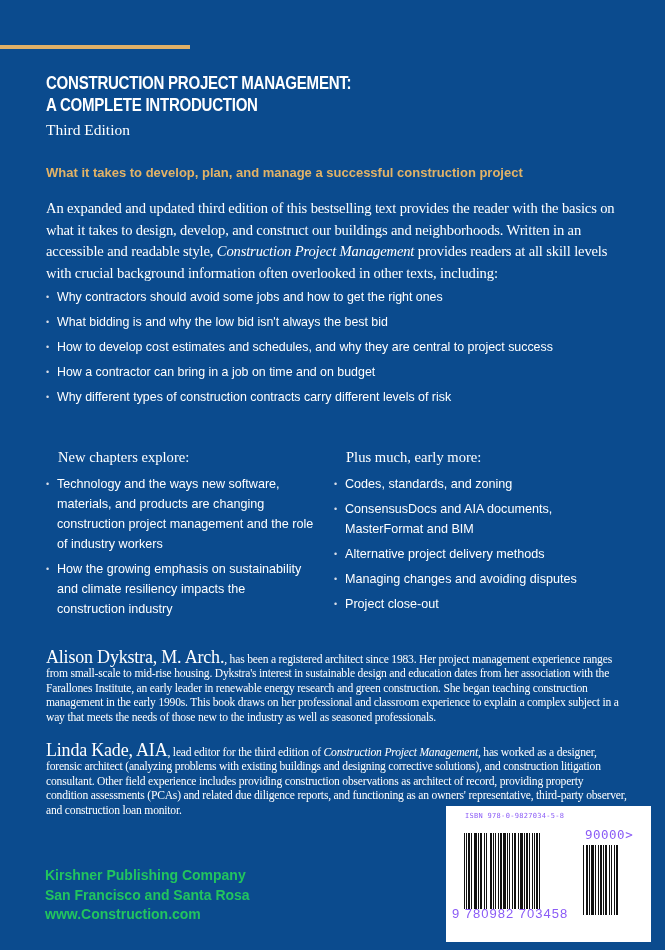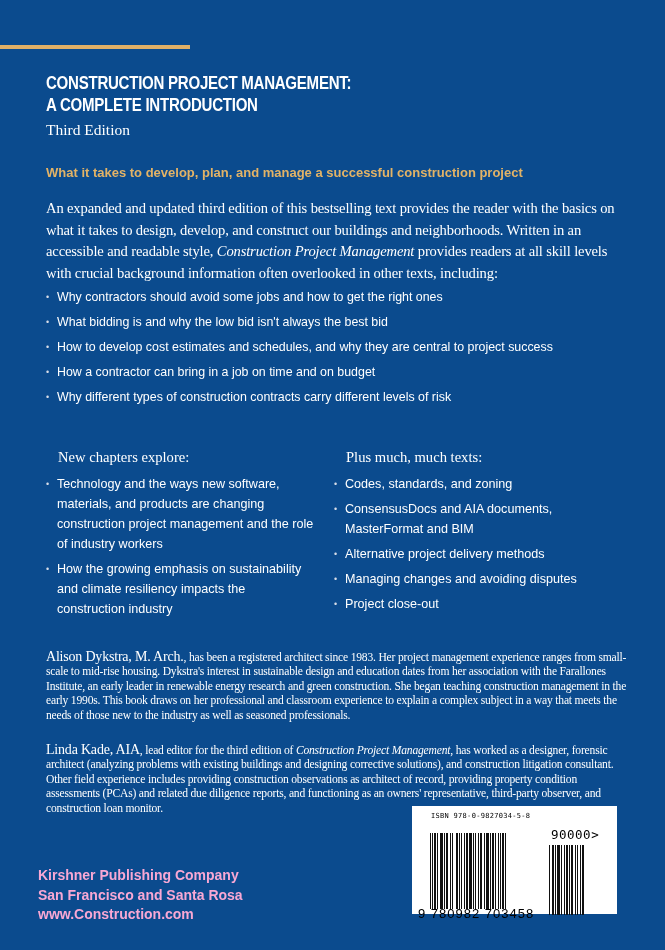--- a/index.html
+++ b/index.html
@@ -34,30 +34,30 @@
   ul.bullets li::before { content: "•"; position: absolute; left: 0; top: 0; font-size: 9px; color: #d8dde8; }
   .main-bullets { position: absolute; left: 46px; top: 288px; width: 600px; font-size: 12.4px; }
   .main-bullets li { height: 25px; line-height: 18px; white-space: nowrap; }
   .col-head { position: absolute; font-size: 14.6px; margin-left: 12px; }
   .col-list { position: absolute; font-size: 12.6px; }
   .col-list li { line-height: 20px; margin-bottom: 5px; }
   .bio {
     position: absolute; left: 46px; width: 582px;
     font-size: 11.6px; line-height: 14.4px; letter-spacing: -0.2px;
   }
-  .bio .name { font-size: 14px; }
+  .bio .name { font-size: 18px; }
   .bio i { font-style: italic; }
   .publisher {
-    position: absolute; left: 38px; top: 866px;
+    position: absolute; left: 45px; top: 866px;
     font-family: "Liberation Sans", sans-serif; font-weight: bold;
-    font-size: 14px; line-height: 19.5px; color: #f9a8d4;
+    font-size: 14px; line-height: 19.5px; color: #22c55e;
   }
   .barcode-box {
-    position: absolute; left: 412px; top: 806px; width: 205px; height: 108px;
-    background: #ffffff; color: #000000;
+    position: absolute; left: 446px; top: 806px; width: 205px; height: 136px;
+    background: #ffffff; color: #8b5cf6;
   }
   .isbn-label { position: absolute; left: 19px; top: 6px; font-family: "DejaVu Sans Mono", monospace; font-size: 7px; letter-spacing: 0.3px; }
   .price-code { position: absolute; left: 139px; top: 21px; font-family: "DejaVu Sans Mono", monospace; font-size: 12.5px; letter-spacing: 0.5px; }
   .bars-main { position: absolute; left: 18px; top: 27px; height: 76px; display: flex; }
   .bars-addon { position: absolute; left: 137px; top: 39px; height: 70px; display: flex; }
   .bar { height: 100%; background: #111; }
   .gap { height: 100%; }
   .ean-digits { position: absolute; left: 6px; top: 100px; font-family: "Liberation Sans", sans-serif; font-size: 13px; letter-spacing: 1px; }
 </style>
 </head>
@@ -82,21 +82,21 @@
   <li>How a contractor can bring in a job on time and on budget</li>
   <li>Why different types of construction contracts carry different levels of risk</li>
 </ul>
 
 <div class="col-head" style="left:46px; top:449px;">New chapters explore:</div>
 <ul class="bullets col-list" style="left:46px; top:474px; width:270px;">
   <li>Technology and the ways new software, materials, and products are changing construction project management and the role of industry workers</li>
   <li>How the growing emphasis on sustainability and climate resiliency impacts the construction industry</li>
 </ul>
 
-<div class="col-head" style="left:334px; top:449px;">Plus much, much texts:</div>
+<div class="col-head" style="left:334px; top:449px;">Plus much, early more:</div>
 <ul class="bullets col-list" style="left:334px; top:474px; width:290px;">
   <li>Codes, standards, and zoning</li>
   <li>ConsensusDocs and AIA documents, MasterFormat and BIM</li>
   <li>Alternative project delivery methods</li>
   <li>Managing changes and avoiding disputes</li>
   <li>Project close-out</li>
 </ul>
 
 <div class="bio" style="top:650px;"><span class="name">Alison Dykstra, M. Arch.</span><span>, has been a registered architect since 1983. Her project management experience ranges from small-scale to mid-rise housing. Dykstra's interest in sustainable design and education dates from her association with the Farallones Institute, an early leader in renewable energy research and green construction. She began teaching construction management in the early 1990s. This book draws on her professional and classroom experience to explain a complex subject in a way that meets the needs of those new to the industry as well as seasoned professionals.</span></div>
 

